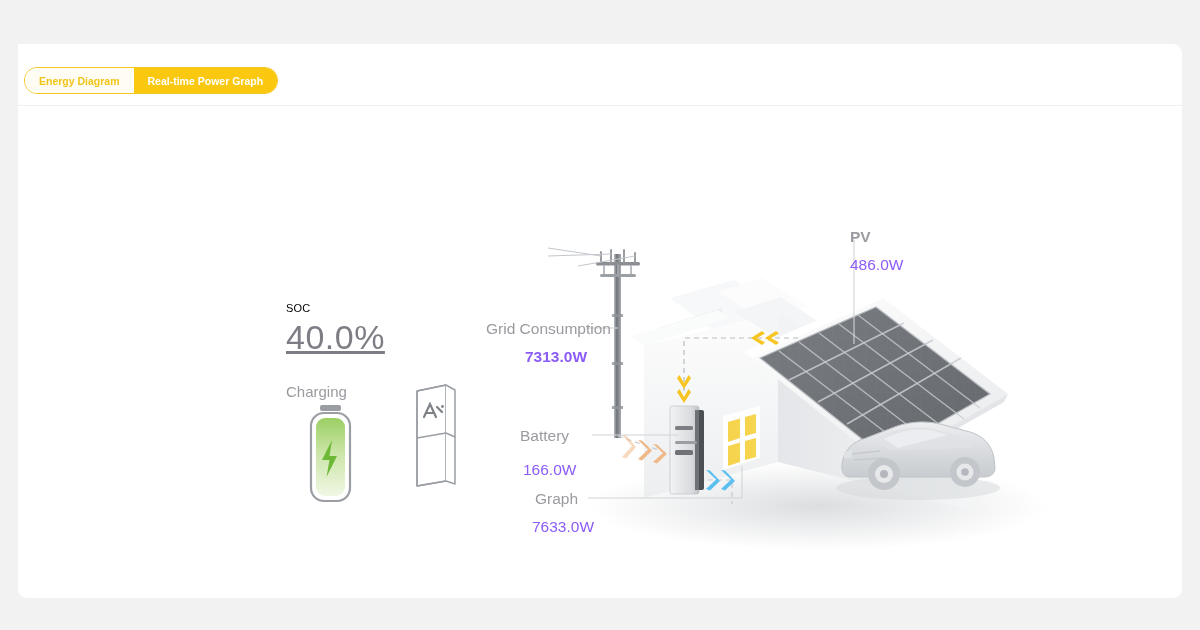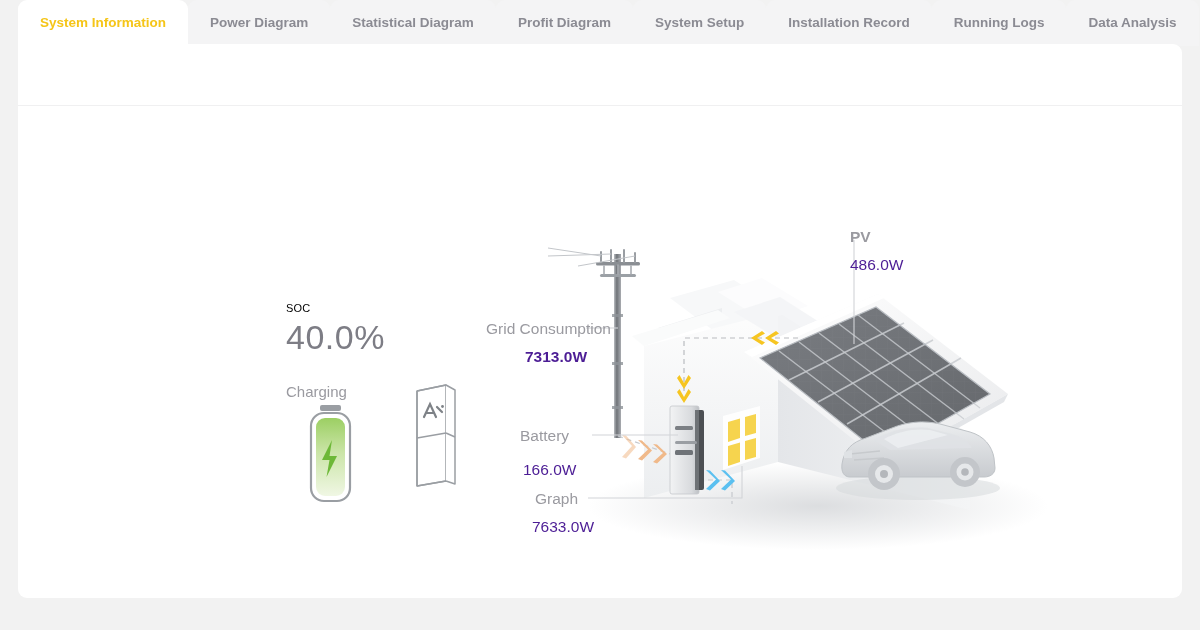--- a/index.html
+++ b/index.html
@@ -65,47 +65,41 @@
   .seg .opt.off{background:#fffdf3;color:#f0c419;}
   .seg .opt.on{background:#fac80f;color:#ffffff;}
 
   
   .stage{position:absolute;left:0;top:62px;width:1164px;height:492px;}
   .stage svg{position:absolute;left:0;top:0;}
 
   
   .soc-block{position:absolute;left:268px;top:196px;}
   .soc-label{font-size:11px;color:#000000;letter-spacing:.2px;}
-  .soc-value{font-size:34px;color:#7d7d85;margin-top:4px;letter-spacing:.5px;}
+  .soc-value{font-size:34px;color:#7d7d85;margin-top:4px;letter-spacing:.5px;text-decoration:underline;}
   .soc-state{font-size:15px;color:#9a9aa0;margin-top:26px;}
 
   
   .flabel{position:absolute;color:#9a9aa0;font-size:15.5px;white-space:nowrap;}
-  .fvalue{position:absolute;color:#4c1d95;font-size:15.5px;white-space:nowrap;}
+  .fvalue{position:absolute;color:#8b5cf6;font-size:15.5px;white-space:nowrap;}
 
   .nosel{user-select:none;}
 </style>
 </head>
 <body>
 
 <div class="app">
 
-  <div class="tabbar nosel">
-    <div class="tab active">System Information</div>
-    <div class="tab">Power Diagram</div>
-    <div class="tab">Statistical Diagram</div>
-    <div class="tab">Profit Diagram</div>
-    <div class="tab">System Setup</div>
-    <div class="tab">Installation Record</div>
-    <div class="tab">Running Logs</div>
-    <div class="tab">Data Analysis</div>
-  </div>
 
   <div class="panel">
 
+    <div class="seg nosel">
+      <div class="opt off">Energy Diagram</div>
+      <div class="opt on">Real-time Power Graph</div>
+    </div>
 
     <div class="divider"></div>
 
     <div class="stage">
 
       <svg width="1164" height="492" viewBox="0 0 1164 492">
         <defs>
           <linearGradient id="gBatt" x1="0" y1="0" x2="0" y2="1">
             <stop offset="0%" stop-color="#9ccf63"></stop>
             <stop offset="45%" stop-color="#cbe5a8"></stop>

